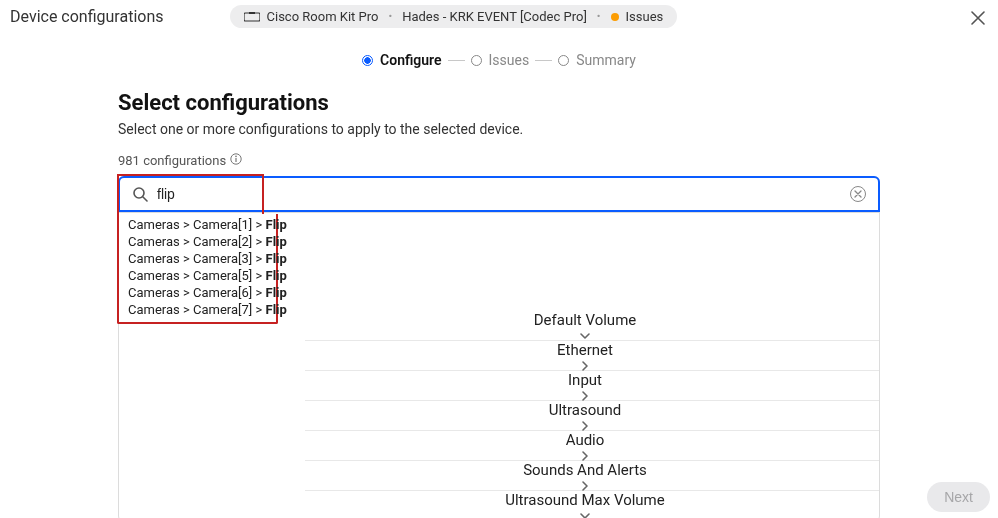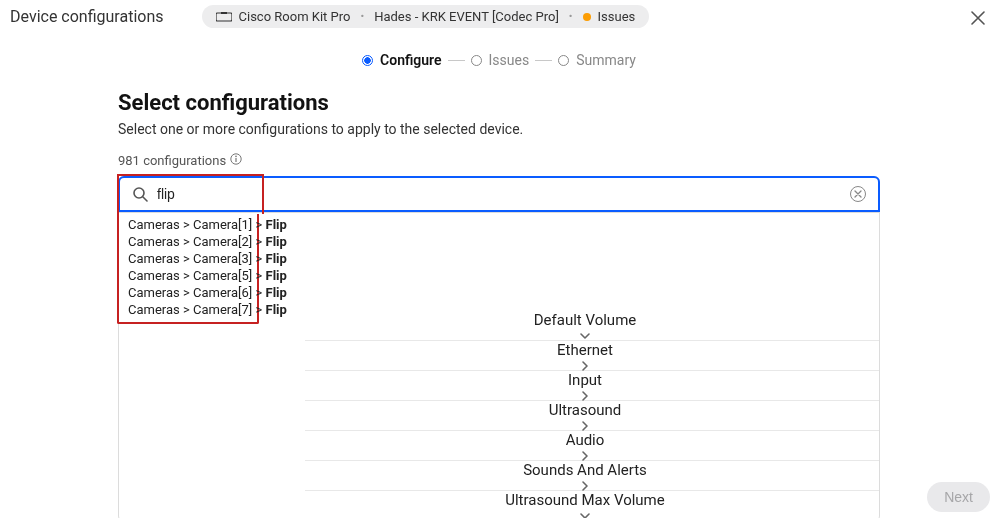--- a/index.html
+++ b/index.html
@@ -1,18 +1,18 @@
 <!DOCTYPE html>
 <html><head>
   <meta charset="utf-8">
   <style>
     * { box-sizing: border-box; margin: 0; padding: 0; }
     body { font-family: -apple-system, BlinkMacSystemFont, "Segoe UI", Roboto, sans-serif; font-size: 14px; color: #121212; background: #fff; width: 998px; height: 518px; overflow: hidden; }
 
-    .topbar { display: flex; align-items: center; padding: 5px 10px 10px 10px; position: relative; }
+    .topbar { display: flex; align-items: center; padding: 5px 10px 10px 10px; position: relative; gap: 28px; }
     .title { font-size: 16px; color: #333; font-weight: 400; }
     .chips { display: inline-flex; align-items: center; background: #ededee; border-radius: 16px; padding: 4px 14px; margin-left: 38px; gap: 10px; text-align: center; }
     .chip { display: inline-flex; align-items: center; gap: 7px; font-size: 13px; color: #333; }
     .dot-sep { color: #999; font-size: 11px; }
     .status-dot { width: 8px; height: 8px; border-radius: 50%; display: inline-block; }
     .status-dot.warn { background: #fc9d03; }
     .device-icon svg { display: block; }
     .close-btn { position: absolute; right: 10px; top: 8px; width: 20px; height: 20px; display: flex; align-items: center; justify-content: center; cursor: pointer; color: #545454; }
     .close-btn svg { width: 14px; height: 14px; }
 
@@ -31,21 +31,21 @@
     .info-icon { width: 12px; height: 12px; color: #777; }
 
     .panel { border: 1px solid #dcdcdc; border-radius: 6px; }
     .search-wrap { position: relative; border-bottom: 1px solid #dcdcdc; }
     .search-field { display: flex; align-items: center; padding: 8px 12px; gap: 9px; border: 2px solid #0a5cff; border-radius: 6px 6px 0 0; margin: -1px -1px 0 -1px; }
     .search-icon { width: 16px; height: 16px; color: #555; flex-shrink: 0; }
     .search-input { border: none; outline: none; flex: 1; font-size: 14px; color: #222; background: transparent; }
     .clear-btn { width: 16px; height: 16px; border: 1.2px solid #888; border-radius: 50%; display: flex; align-items: center; justify-content: center; cursor: pointer; color: #888; }
     .clear-btn svg { width: 8px; height: 8px; }
 
-    .dropdown { position: absolute; left: -2px; top: 38px; width: 142px; background: #fff; border: 2px solid #c62121; border-top: none; border-radius: 0 0 2px 2px; z-index: 10; padding: 2px 0 4px 0; border-right-width:2px; }
+    .dropdown { position: absolute; left: -2px; top: 38px; width: 161px; background: #fff; border: 2px solid #c62121; border-top: none; border-radius: 0 0 2px 2px; z-index: 10; padding: 2px 0 4px 0; border-right-width:2px; }
     .search-wrap-outline { position:absolute; left:-2px; top:-2px; width:147px; bottom:-2px; border:2px solid #c62121; border-bottom:none; pointer-events:none; z-index:9;}
     .dd-item { padding: 1px 9px; font-size: 13px; color: #222; cursor: pointer; white-space: nowrap; }
     .dd-item b { font-weight: 700; }
 
     .footer { position: absolute; right: 8px; bottom: 6px; }
     .next-btn { background: #e9e9eb; color: #a6a6a8; border: none; border-radius: 16px; padding: 7px 17px; font-size: 14px; font-weight: 500; }
 
     .panel-area { position: relative; }
     .audio-label { position:absolute; left:12px; top: 96px; font-size:18px; font-weight:600; color:#333; }
     .list-inner { margin-left: 186px; }

